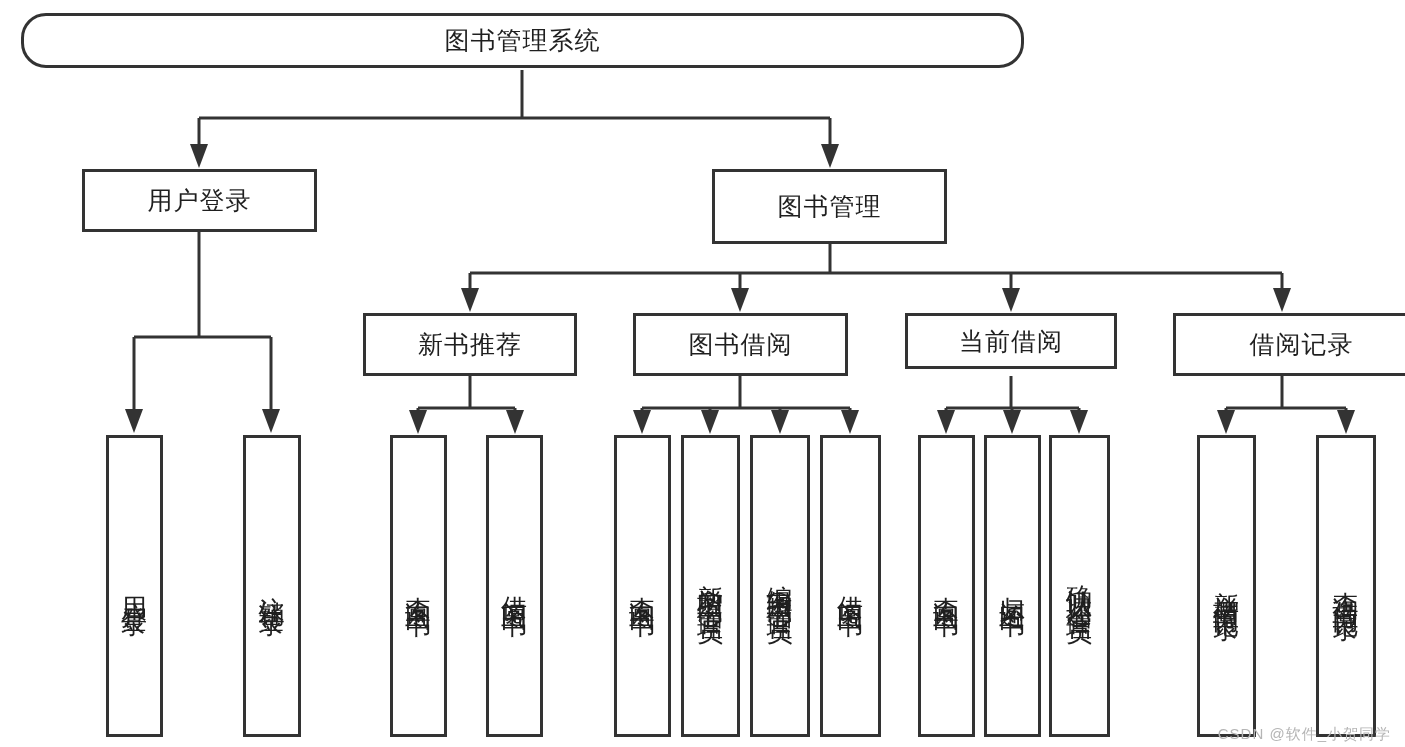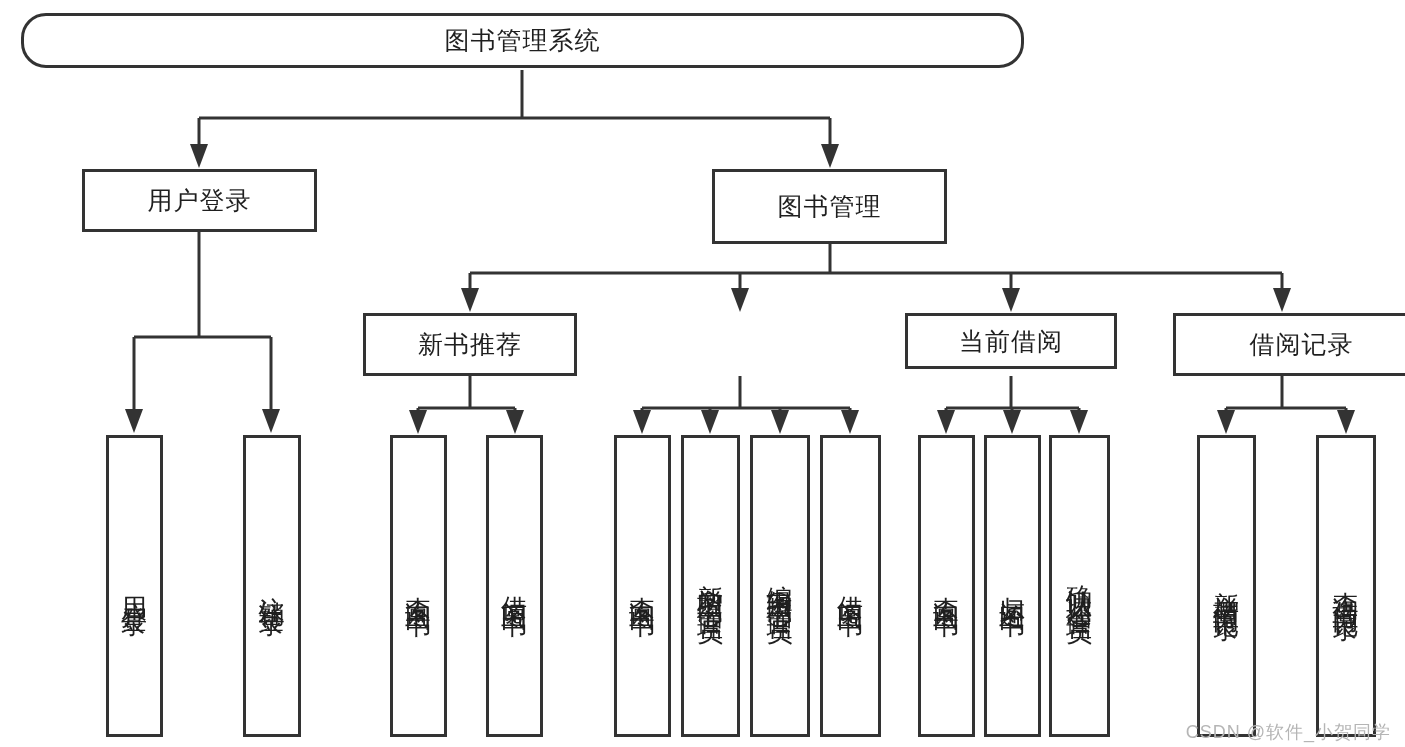--- a/index.html
+++ b/index.html
@@ -17,21 +17,21 @@
   .vbox {
     writing-mode:vertical-rl; text-orientation:mixed;
     font-size:26px; letter-spacing:5px; line-height:1;
     white-space:normal;
   }
   #lines { position:absolute; left:0; top:0; width:1405px; height:747px; }
   #lines path { stroke:#333333; stroke-width:3; fill:none; }
   #lines polygon { fill:#333333; stroke:none; }
   .watermark {
     position:absolute; right:14px; bottom:3px;
-    font-size:18px; color:#b5b5b5; letter-spacing:1px;
+    font-size:15px; color:#b5b5b5; letter-spacing:1px;
   }
 </style>
 </head>
 <body>
 
 <div id="stage">
 
   <svg id="lines" viewBox="0 0 1405 747" xmlns="http://www.w3.org/2000/svg">
 
     <g>
@@ -107,20 +107,21 @@
       <polygon points="1337,410 1355,410 1346,434"></polygon>
     </g>
   </svg>
 
   <div class="box" style="left:21px; top:13px; width:1003px; height:55px;border-radius:25px;">图书管理系统</div>
 
   <div class="box" style="left:82px; top:169px; width:235px; height:63px;">用户登录</div>
   <div class="box" style="left:712px; top:169px; width:235px; height:75px;">图书管理</div>
 
   <div class="box" style="left:363px; top:313px; width:214px; height:63px;">新书推荐</div>
+  <div class="box" style="left:633px; top:313px; width:215px; height:63px;">图书借阅</div>
   <div class="box" style="left:905px; top:313px; width:212px; height:56px;">当前借阅</div>
   <div class="box" style="left:1173px; top:313px; width:257px; height:63px;">借阅记录</div>
 
   <div class="box vbox" style="left:106px; top:435px; width:57px; height:302px;">用户登录</div>
   <div class="box vbox" style="left:243px; top:435px; width:58px; height:302px;">注销登录</div>
 
   <div class="box vbox" style="left:390px; top:435px; width:57px; height:302px;">查询图书</div>
   <div class="box vbox" style="left:486px; top:435px; width:57px; height:302px;">借阅图书</div>
 
   <div class="box vbox" style="left:614px; top:435px; width:57px; height:302px;">查询图书</div>

